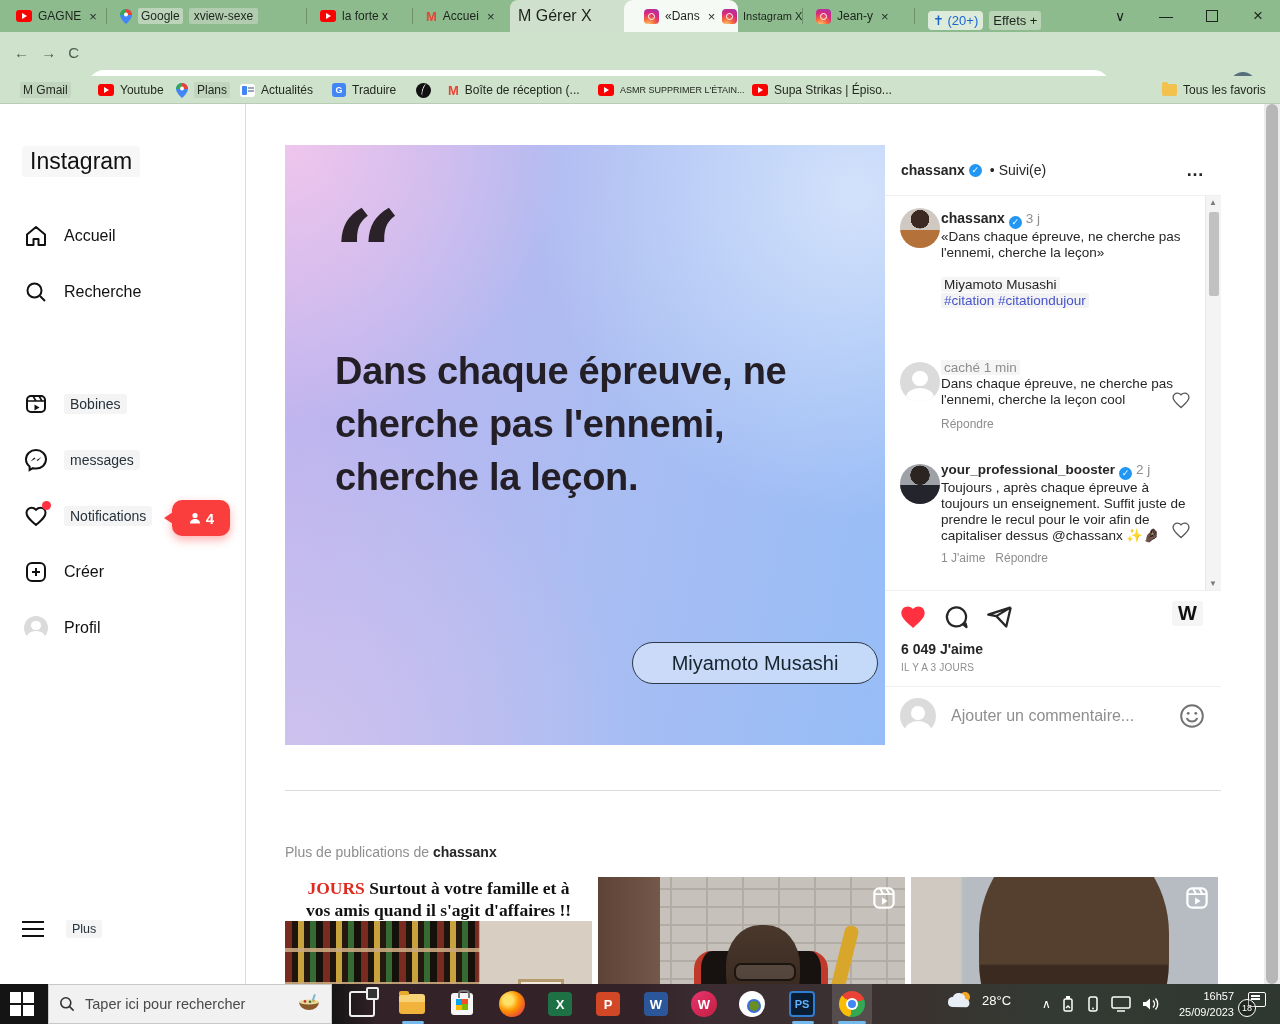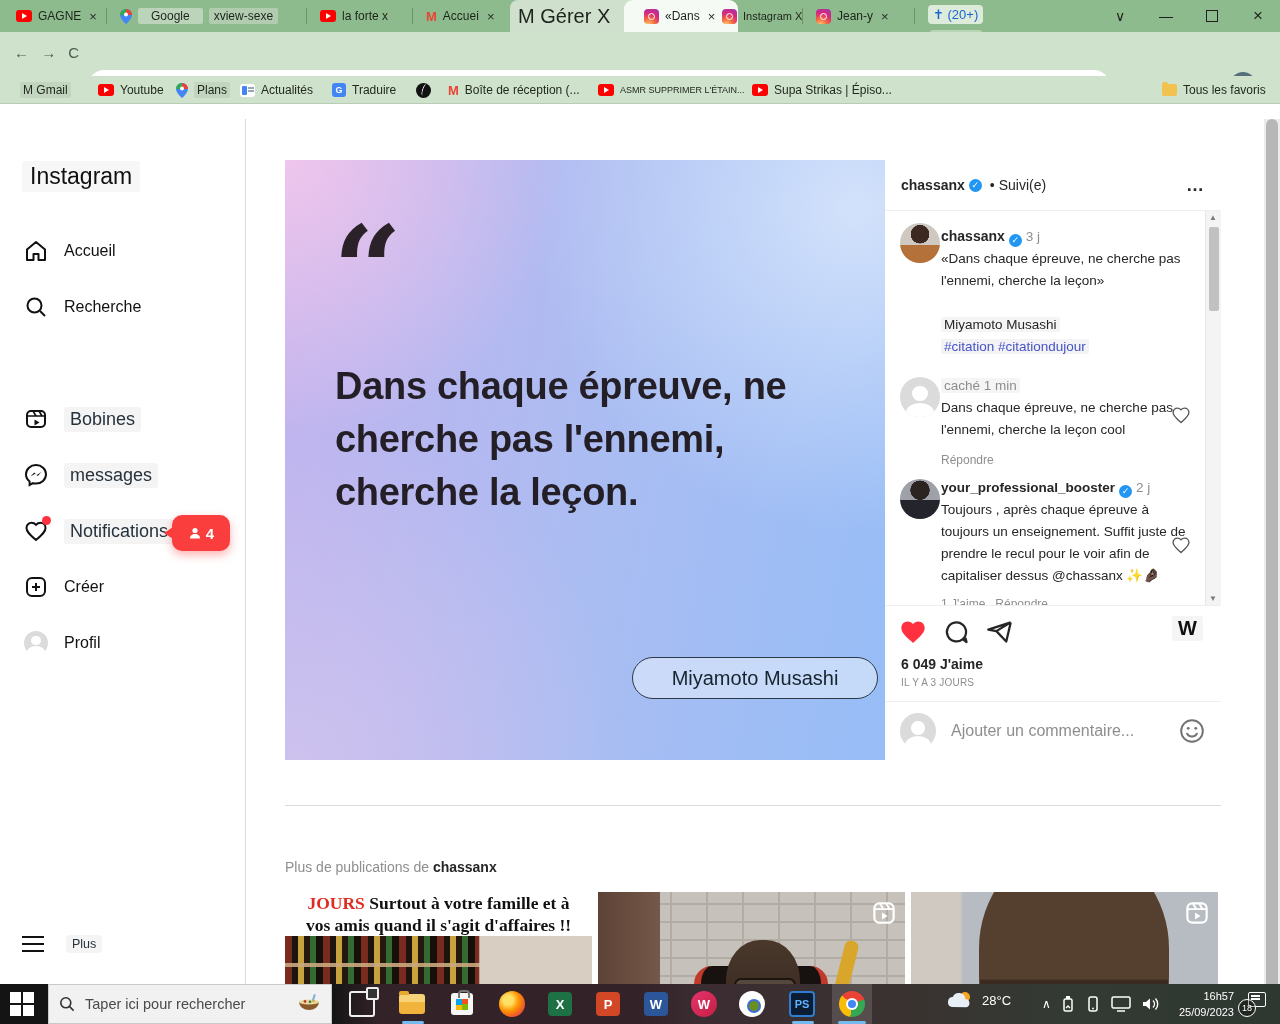--- a/index.html
+++ b/index.html
@@ -13,21 +13,21 @@
   .tab .close{color:#27302a;font-size:13px;margin-left:2px;cursor:default;}
   .tab-divider{position:absolute;top:8px;width:1px;height:16px;background:#6d936d;}
   .yt-ic{width:16px;height:12px;background:#f00;border-radius:3px;position:relative;flex:none;}
   .yt-ic::after{content:"";position:absolute;left:6px;top:3px;border-left:5px solid #fff;border-top:3px solid transparent;border-bottom:3px solid transparent;}
   .ig-ic{width:15px;height:15px;border-radius:4px;background:radial-gradient(circle at 30% 110%,#ffd776 0%,#f5673e 35%,#d6277e 65%,#9b3ab1 100%);position:relative;flex:none;}
   .ig-ic::after{content:"";position:absolute;left:4px;top:4px;width:5px;height:5px;border:1.5px solid #fff;border-radius:50%;}
   .gm-ic{font-weight:bold;color:#ea4335;font-size:13px;flex:none;}
   .maps-ic{width:12px;height:15px;flex:none;}
   .win-ctl{position:absolute;top:0;height:32px;width:40px;display:flex;align-items:center;justify-content:center;color:#1c231c;font-size:14px;}
   .maxbox{width:10px;height:10px;border:1.5px solid #1c231c;}
-  .overflow-pill{position:absolute;top:5px;display:flex;align-items:center;gap:6px;font-size:13px;flex-direction:column;}
+  .overflow-pill{position:absolute;top:11px;display:flex;align-items:center;gap:6px;font-size:13px;}
   .overflow-count{background:#ddebdb;color:#1a66d0;padding:2px 5px;border-radius:4px;font-size:13px;}
   .overflow-label{color:#1d241d;background:#b9d4b7;padding:2px 4px;border-radius:3px;}
 
   .toolbar{position:absolute;left:0;top:32px;width:1280px;height:44px;background:#cfe2cc;}
   .navbtns{position:absolute;left:14px;top:12px;font-size:15px;color:#4d5a4d;letter-spacing:4px;}
   .omnibox{position:absolute;left:88px;top:38px;width:1022px;height:32px;background:#fff;border-radius:16px;display:flex;align-items:center;padding:0 12px;box-sizing:border-box;}
   .omni-url{font-size:13.5px;color:#27302a;margin-left:10px;flex:1;}
   .omni-icn{width:18px;height:18px;margin-left:14px;flex:none;}
   .ext-row{position:absolute;top:40px;display:flex;align-items:center;gap:16px;}
   .avatar-chip{width:26px;height:26px;border-radius:50%;background:#55707c;color:#e8eef0;font-size:11px;display:flex;align-items:center;justify-content:center;}
@@ -40,27 +40,27 @@
   .news-ic{width:15px;height:13px;border-radius:3px;background:#fff;position:relative;flex:none;}
   .news-ic::before{content:"";position:absolute;left:1.5px;top:2px;width:5px;height:9px;background:#4285f4;border-radius:1px;}
   .news-ic::after{content:"";position:absolute;right:1.5px;top:3px;width:5.5px;height:2px;background:#9aa7b5;box-shadow:0 3px 0 #9aa7b5;}
   .tr-ic{width:14px;height:14px;border-radius:3px;background:#4285f4;color:#fff;font-size:9px;font-weight:bold;display:flex;align-items:center;justify-content:center;flex:none;}
   .globe-ic{width:15px;height:15px;border-radius:50%;background:#111;position:relative;flex:none;}
   .globe-ic::after{content:"";position:absolute;left:6px;top:1px;width:4px;height:12px;border-radius:50%;border-left:1.5px solid #fff;transform:rotate(18deg);}
   .folder-ic{width:15px;height:12px;background:#f2c14e;border-radius:2px;position:relative;flex:none;}
   .folder-ic::before{content:"";position:absolute;left:0;top:-2px;width:6px;height:3px;background:#f2c14e;border-radius:2px 2px 0 0;}
 
   
-  .content{position:absolute;left:0;top:104px;width:1280px;height:880px;background:#fff;margin-top:15px;}
+  .content{position:absolute;left:0;top:104px;width:1280px;height:880px;background:#fff;}
   .sidebar{position:absolute;left:0;top:0;width:246px;height:880px;border-right:1px solid #dbdbdb;box-sizing:border-box;}
   .ig-logo{position:absolute;left:22px;top:42px;font-size:23px;color:#111;background:#f7f7f7;padding:2px 8px;border-radius:3px;}
   .nav-item{position:absolute;left:12px;display:flex;align-items:center;height:48px;width:210px;border-radius:8px;}
   .nav-item .nico{width:24px;height:24px;margin-left:12px;flex:none;position:relative;}
   .nav-item .nlabel{margin-left:16px;font-size:16px;color:#111;}
-  .nav-item .nlabel.small{font-size:18px;color:#26323c;background:#f4f4f4;padding:2px 6px;border-radius:3px;}
+  .nav-item .nlabel.small{font-size:14px;color:#26323c;background:#f4f4f4;padding:2px 6px;border-radius:3px;}
   .red-dot{position:absolute;right:-3px;top:-3px;width:9px;height:9px;border-radius:50%;background:#ff3040;}
   .notif-badge{position:absolute;left:172px;top:396px;width:58px;height:36px;background:#fa3e3e;border-radius:10px;display:flex;align-items:center;justify-content:center;gap:4px;color:#fff;font-size:15px;font-weight:bold;box-shadow:0 4px 10px rgba(250,62,62,.4);}
   .notif-badge::before{content:"";position:absolute;left:-8px;top:12px;border-right:9px solid #fa3e3e;border-top:6px solid transparent;border-bottom:6px solid transparent;}
   .plus-item{position:absolute;left:22px;top:816px;display:flex;align-items:center;gap:22px;}
   .hamburger{width:22px;height:2.5px;background:#111;box-shadow:0 7px 0 #111,0 14px 0 #111;margin-bottom:14px;}
   .plus-label{font-size:12.5px;color:#26323c;background:#f4f4f4;padding:2px 6px;border-radius:3px;}
 
   .quote-img{position:absolute;left:285px;top:41px;width:600px;height:600px;overflow:hidden;
     background:
       radial-gradient(120% 120% at 95% 8%,#d3e2fb 0%,rgba(211,226,251,0) 45%),
@@ -78,21 +78,21 @@
   .follow{font-size:14px;color:#262626;}
   .hmenu{margin-left:auto;font-size:18px;font-weight:bold;color:#262626;letter-spacing:1px;}
 
   .comments{position:absolute;left:885px;top:92px;width:336px;height:394px;overflow:hidden;}
   .cavatar{position:absolute;width:40px;height:40px;border-radius:50%;overflow:hidden;}
   .av-chassanx{background:radial-gradient(circle at 50% 28%,#3c2a22 0 26%,rgba(0,0,0,0) 27%),linear-gradient(180deg,#cfc9c2 0 55%,#b5713a 56%);}
   .av-booster{background:radial-gradient(circle at 50% 28%,#2c2420 0 27%,rgba(0,0,0,0) 28%),linear-gradient(180deg,#9fa1a8 0 52%,#23242c 53%);}
   .av-grey{background:#dbdbdb;position:relative;}
   .av-grey::before{content:"";position:absolute;left:50%;top:22%;width:38%;height:38%;margin-left:-19%;border-radius:50%;background:#fff;}
   .av-grey::after{content:"";position:absolute;left:50%;top:64%;width:72%;height:50%;margin-left:-36%;border-radius:50%;background:#fff;}
-  .cblock{position:absolute;left:56px;width:250px;font-size:13.5px;line-height:22px;color:#262626;}
+  .cblock{position:absolute;left:56px;width:250px;font-size:13.5px;line-height:16px;color:#262626;}
   .cmeta{color:#8e8e8e;}
   .chl{background:#f5f5f5;border-radius:2px;padding:0 3px;}
   .hashtags{color:#4553c6;background:#f3f3f6;border-radius:2px;padding:0 3px;}
   .reply{font-size:12px;color:#8e8e8e;margin-top:8px;}
   .likerow{font-size:12px;color:#8e8e8e;}
   .cheart{position:absolute;left:286px;width:20px;height:20px;}
   .cscroll{position:absolute;left:320px;top:0;width:16px;height:394px;background:#f4f4f4;border-left:1px solid #e8e8e8;box-sizing:border-box;}
   .cscroll .up{position:absolute;left:3px;top:2px;font-size:8px;color:#7a7a7a;}
   .cscroll .dn{position:absolute;left:3px;bottom:2px;font-size:8px;color:#7a7a7a;}
   .cthumb{position:absolute;left:2.5px;top:16px;width:10px;height:84px;background:#c1c1c1;border-radius:2px;}
@@ -181,35 +181,35 @@
       <span class="close">×</span>
     </div>
     <div class="tab-divider" style="left:106px;"></div>
     <div class="tab" style="left:112px;width:190px;">
       <svg class="maps-ic" viewBox="0 0 12 15">
           <path d="M6 0a6 6 0 0 1 6 6c0 4-6 9-6 9S0 10 0 6a6 6 0 0 1 6-6z" fill="#4285f4"></path>
           <path d="M6 0a6 6 0 0 1 6 6H6z" fill="#ea4335"></path>
           <path d="M0 6a6 6 0 0 1 6-6v6z" fill="#34a853"></path>
           <circle cx="6" cy="5.6" r="2" fill="#fff"></circle>
         </svg>
-      <span style="background:#bcd4b9;border-radius:2px;padding:1px 13px;">Google</span>
+      <span style="background:#bcd4b9;border-radius:2px;padding:1px 3px;">Google</span>
       <span style="background:#b2ccb0;border-radius:2px;padding:1px 5px;">xview-sexe</span>
     </div>
     <div class="tab-divider" style="left:306px;"></div>
     <div class="tab" style="left:312px;width:96px;">
       <span class="yt-ic"></span>
       <span>la forte x</span>
     </div>
     <div class="tab-divider" style="left:412px;"></div>
     <div class="tab" style="left:418px;width:88px;">
       <span class="gm-ic">M</span>
       <span>Accuei</span>
       <span class="close">×</span>
     </div>
-    <div class="tab" style="left:510px;width:112px;font-size:20px;background:#cfe0cc;border-radius:8px 8px 0 0;">
+    <div class="tab" style="left:510px;width:112px;font-size:16px;background:#cfe0cc;border-radius:8px 8px 0 0;">
       <span>M Gérer X</span>
     </div>
     <div class="tab active" style="left:624px;width:86px;padding-left:20px;">
       <span class="ig-ic"></span>
       <span>«Dans</span>
       <span class="close">×</span>
     </div>
     <div class="tab" style="left:714px;width:84px;font-size:11px;">
       <span class="ig-ic"></span>
       <span>Instagram X</span>

